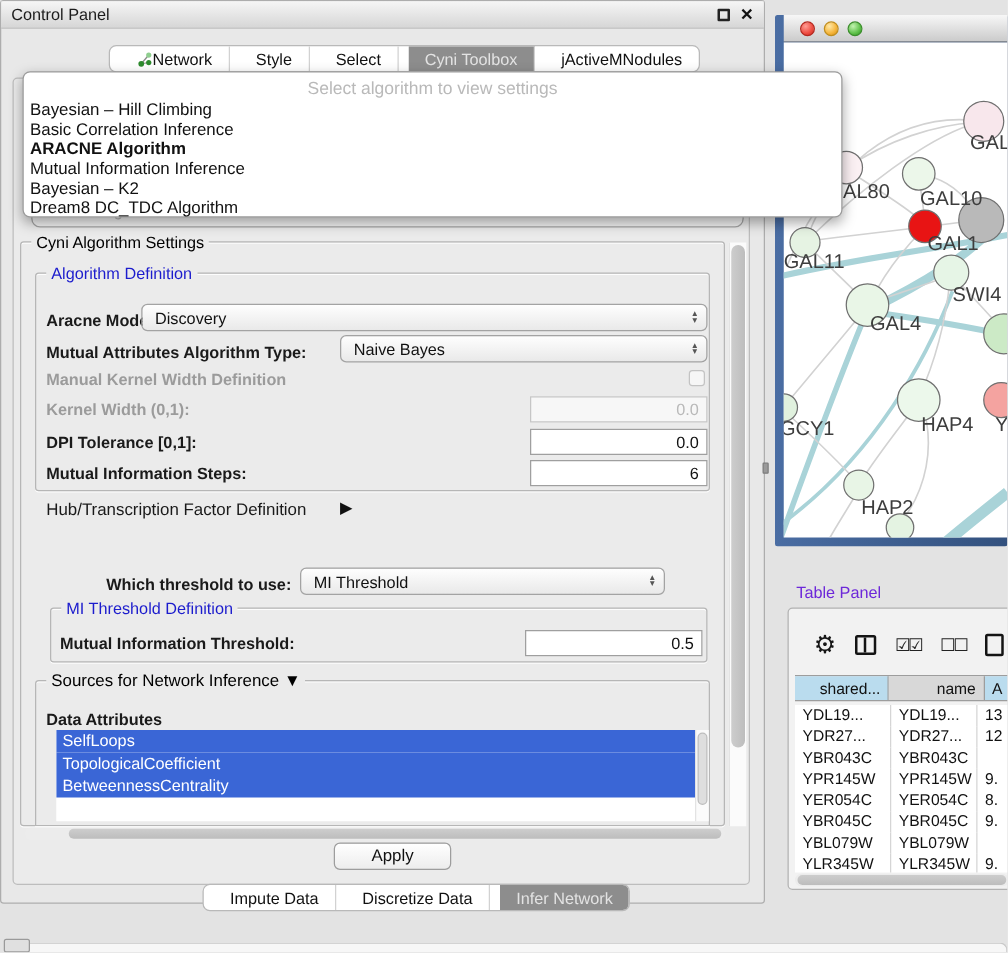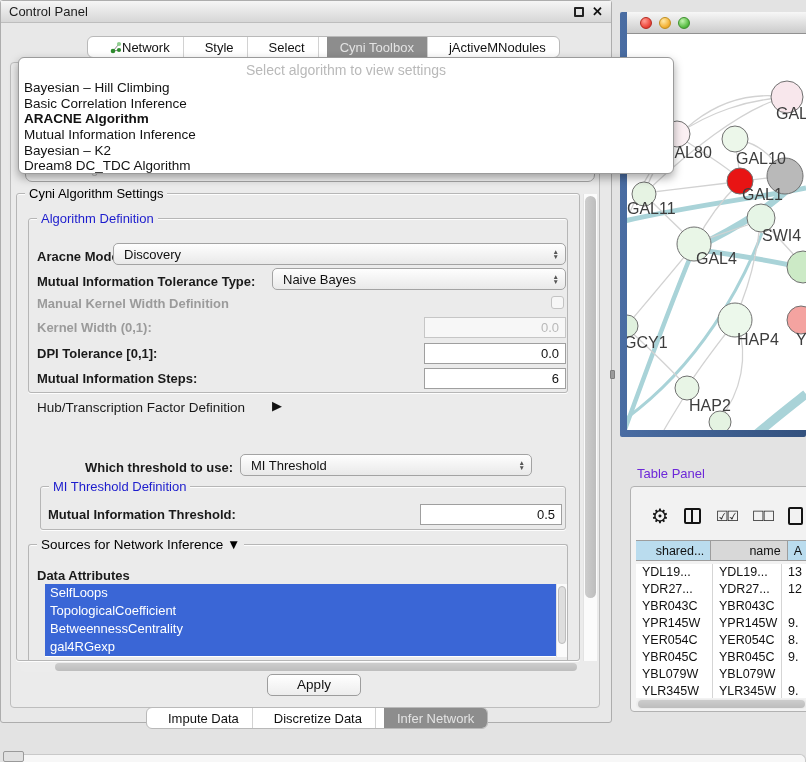--- a/index.html
+++ b/index.html
@@ -145,21 +145,21 @@
 
   <span class="abs lbl" style="left:37px;top:249px;">Aracne Mode:</span>
   <div class="abs combo" style="left:113px;top:243px;width:453px;height:22px;">
     <span>Discovery</span>
     <span class="arrows">
         <span>▲</span>
         <span>▼</span>
       </span>
   </div>
 
-  <span class="abs lbl" style="left:37px;top:274px;">Mutual Information Tolerance Type:</span>
+  <span class="abs lbl" style="left:37px;top:274px;">Mutual Attributes Algorithm Type:</span>
   <div class="abs combo" style="left:272px;top:268px;width:294px;height:22px;">
     <span>Naive Bayes</span>
     <span class="arrows">
         <span>▲</span>
         <span>▼</span>
       </span>
   </div>
 
   <span class="abs lbl dis" style="left:37px;top:296px;">Manual Kernel Width Definition</span>
   <div class="abs chk" style="left:551px;top:296px;"></div>
@@ -192,33 +192,32 @@
   <div class="abs field" style="left:420px;top:504px;width:142px;height:21px;">0.5</div>
 
   <div class="abs gbox" style="left:28px;top:544px;width:540px;height:117px;border-bottom:none;border-radius:3px 3px 0 0;">
     <span class="legend" style="font-size:13.5px;"><span>Sources for Network Inference</span> <span>▼</span></span>
   </div>
   <span class="abs lbl" style="left:37px;top:568px;">Data Attributes</span>
   <div class="abs attr-list" style="left:45px;top:584px;width:511px;height:73px;">
     <div class="attr-item">SelfLoops</div>
     <div class="attr-item">TopologicalCoefficient</div>
     <div class="attr-item">BetweennessCentrality</div>
-    <div class="attr-item">gal4RGexp</div>
   </div>
   <div class="abs sb-track-v" style="left:556px;top:584px;width:11px;height:73px;">
     <div class="sb-thumb abs" style="left:1px;top:2px;width:8px;height:58px;background:#dedede;border:1px solid #bdbdbd;"></div>
   </div>
 
   <div class="abs" style="left:20px;top:662px;width:560px;height:10px;background:#ececec;border-radius:5px;">
     <div class="sb-thumb-h abs" style="left:35px;top:1px;width:522px;height:8px;"></div>
   </div>
 
   <div class="abs btn" style="left:267px;top:674px;width:94px;height:22px;">Apply</div>
 
-  <div class="abs tabrow" style="left:146px;top:707px;height:22px;">
+  <div class="abs tabrow" style="left:162px;top:707px;height:22px;">
     <div class="tab">
         <span>Impute Data</span>
       </div>
     <div class="tab">
         <span>Discretize Data</span>
       </div>
     <div class="tab sel">
         <span>Infer Network</span>
       </div>
   </div>

